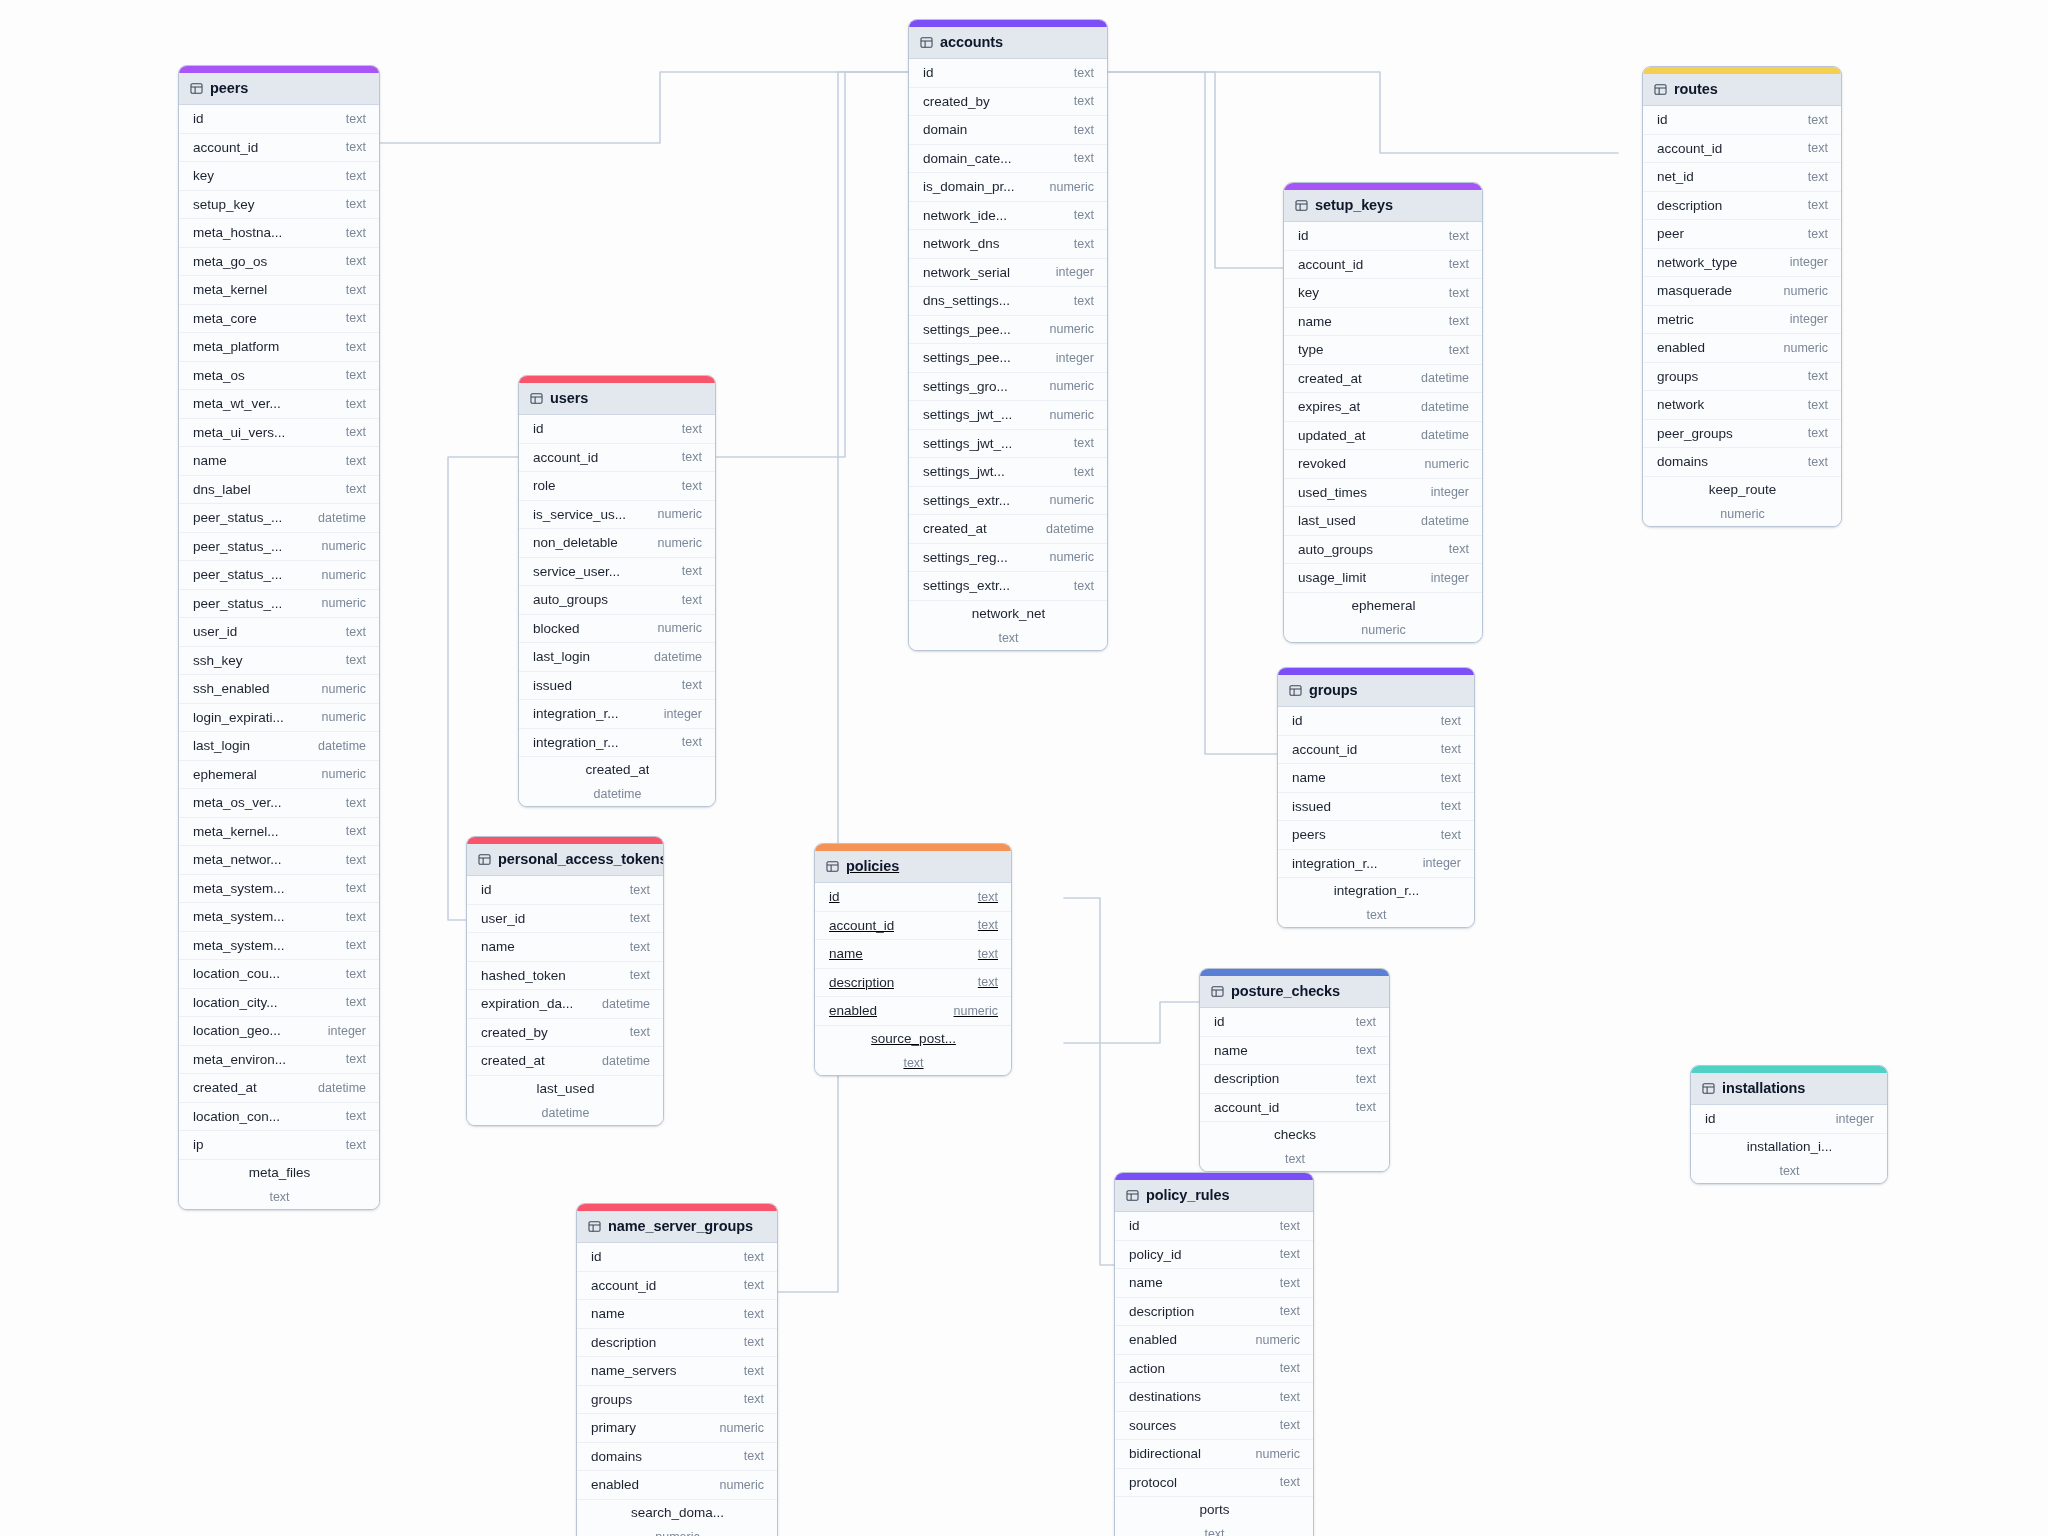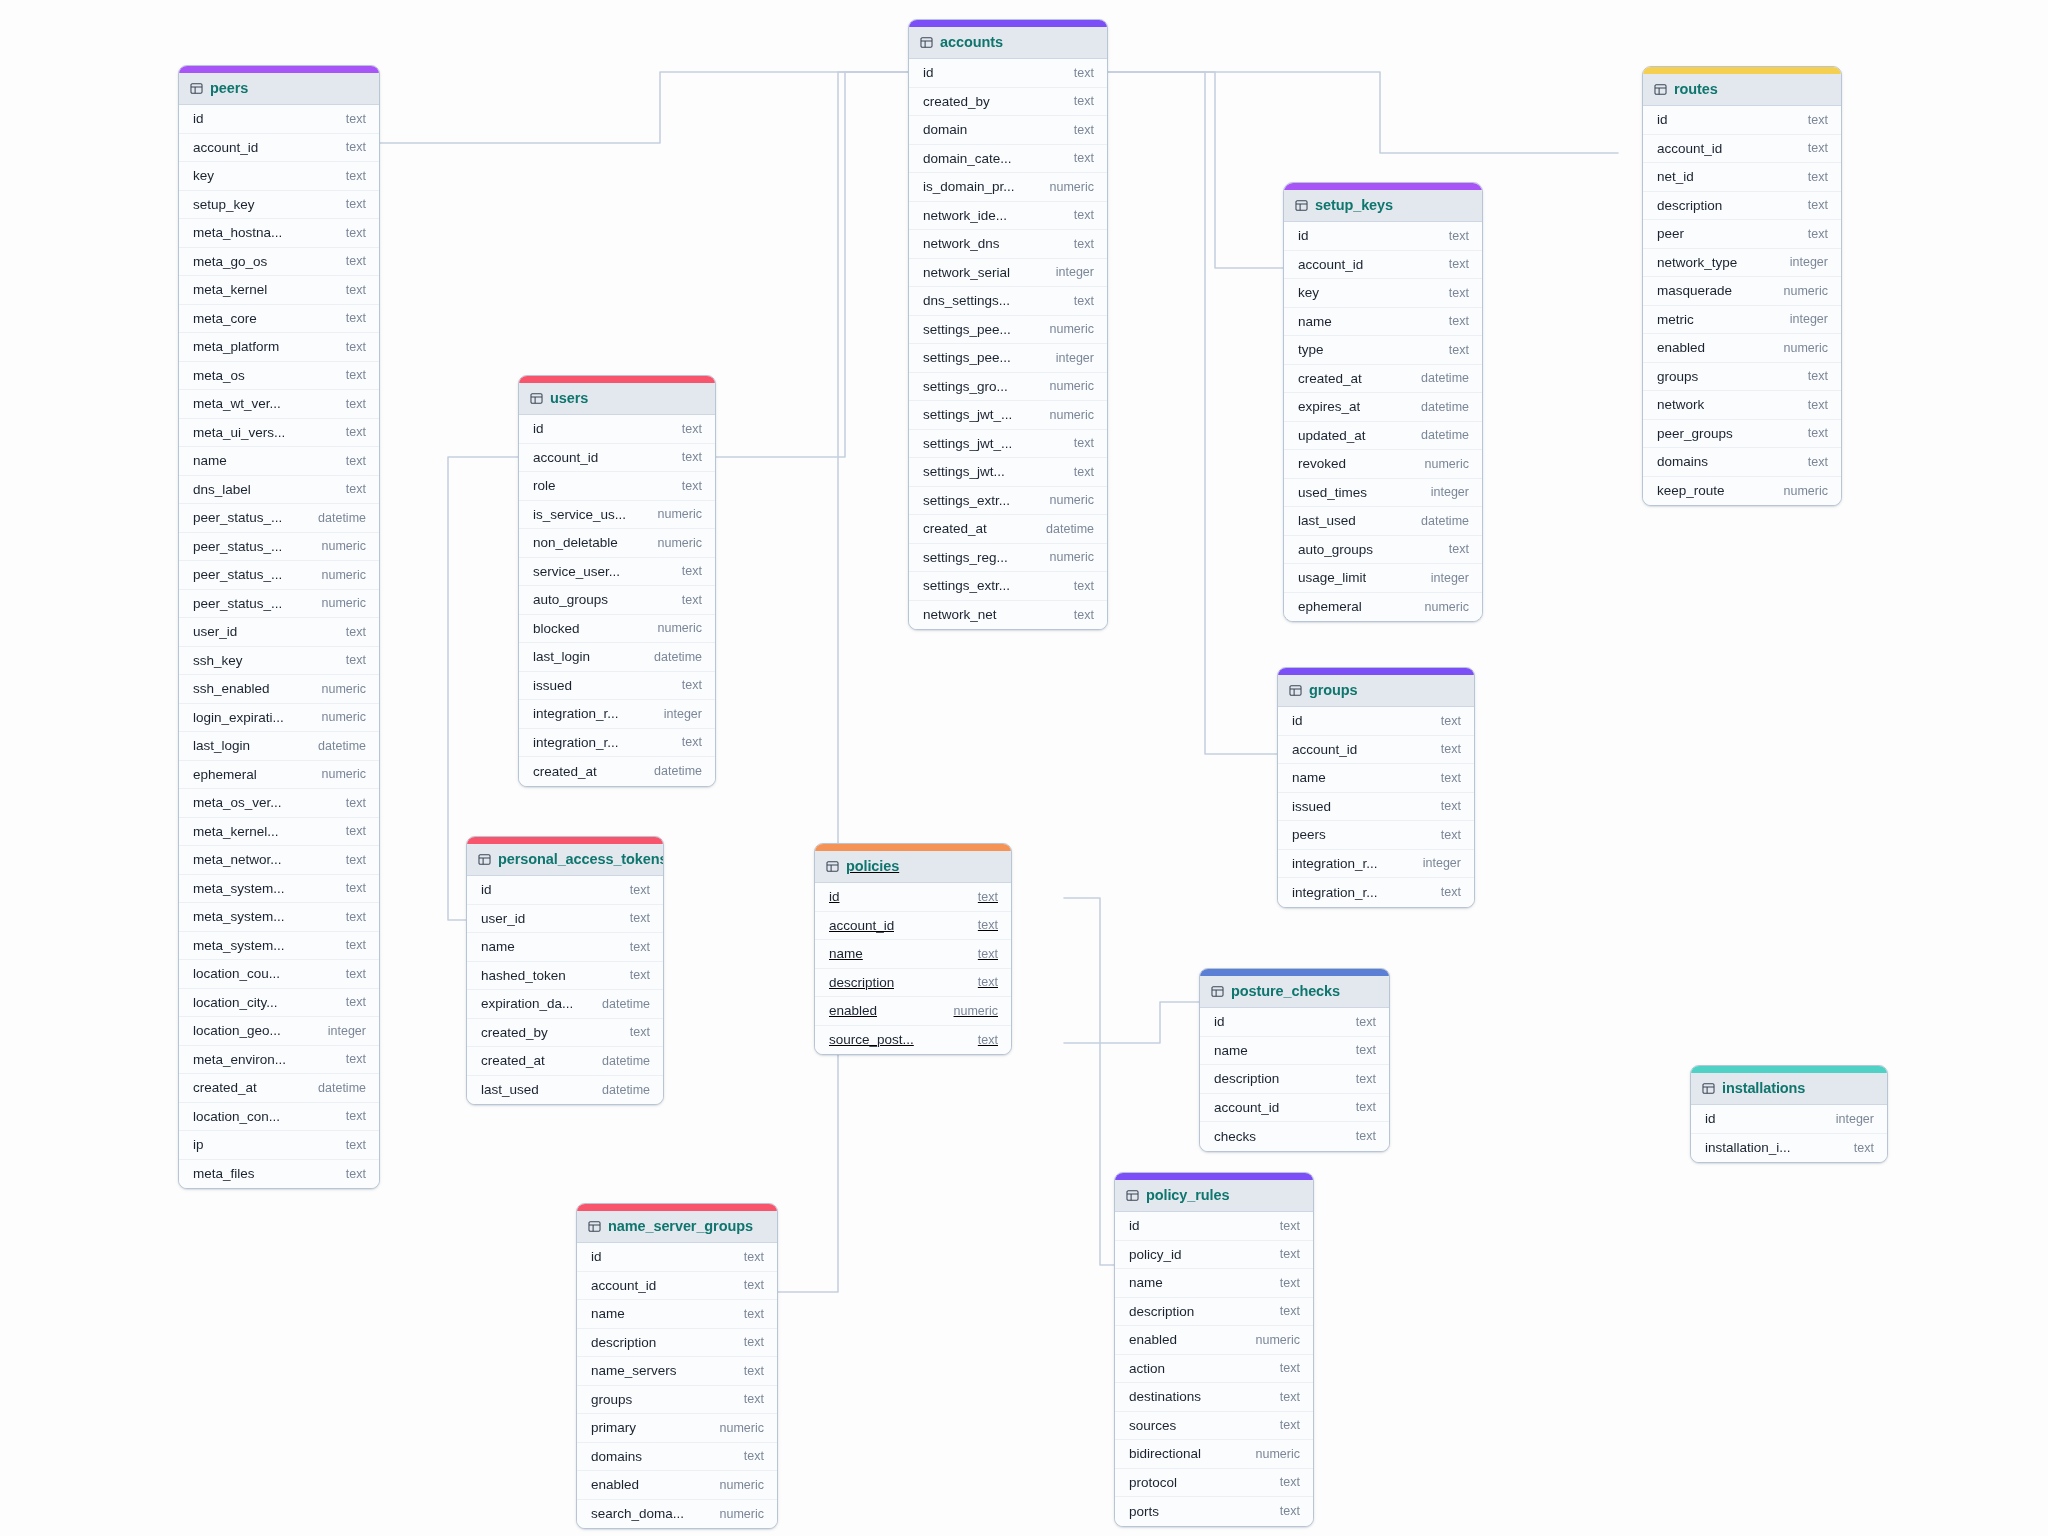--- a/index.html
+++ b/index.html
@@ -46,35 +46,35 @@
   }
   .table-header .tbl-icon {
     display: inline-block;
     width: 13px; height: 13px;
     flex: 0 0 13px;
     line-height: 0;
   }
   .table-header .tbl-name {
     font-size: 14.5px;
     font-weight: bold;
-    color: #0f766e;
+    color: #0f172a;
     letter-spacing: -0.1px;
     white-space: nowrap;
   }
   .col-row {
     display: flex;
     align-items: center;
     justify-content: space-between;
     gap: 10px;
     padding: 5px 13px 5px 14px;
     border-bottom: 1px solid #eceff4;
     background: #fbfcfd;
     min-height: 28.5px;
   }
-  .col-row:last-child { border-bottom: none; }
+  .col-row:last-child { border-bottom: none; flex-direction: column; }
   .col-name {
     font-size: 13.5px;
     color: #1b2330;
     white-space: nowrap;
     overflow: hidden;
   }
   .col-type {
     font-size: 12.5px;
     color: #7b8798;
     white-space: nowrap;

